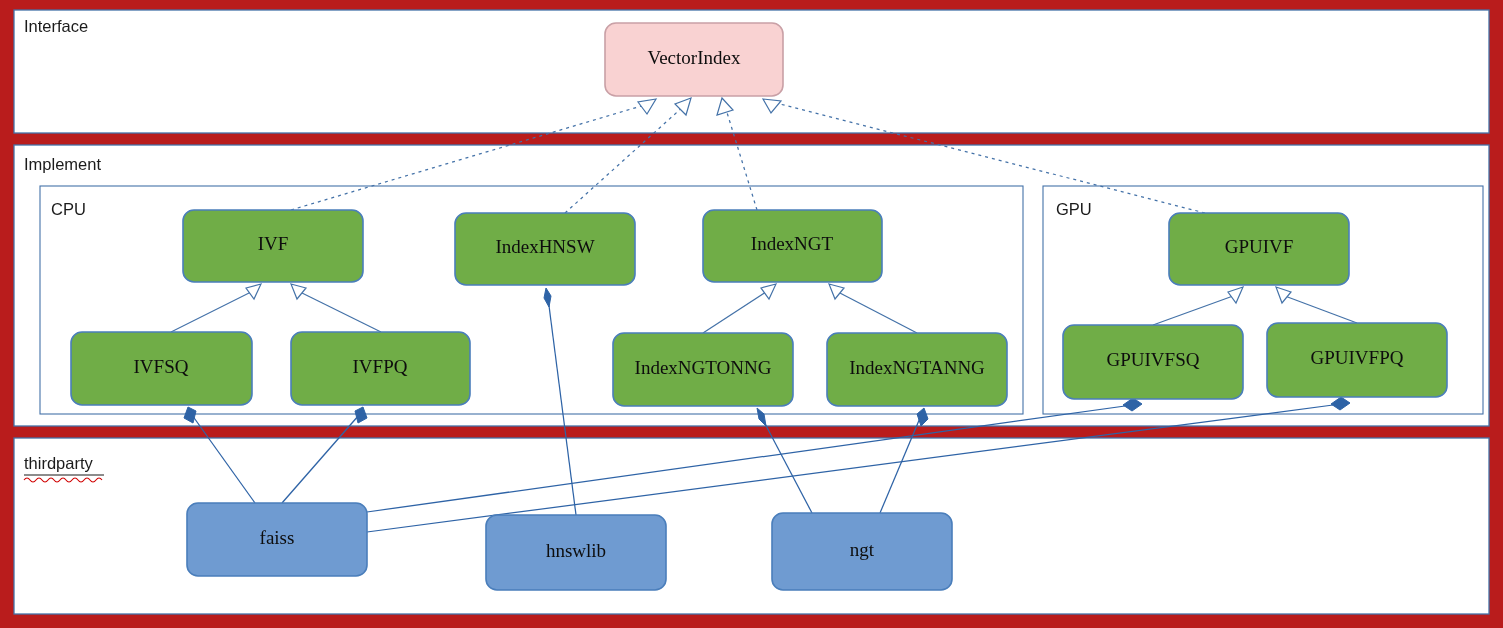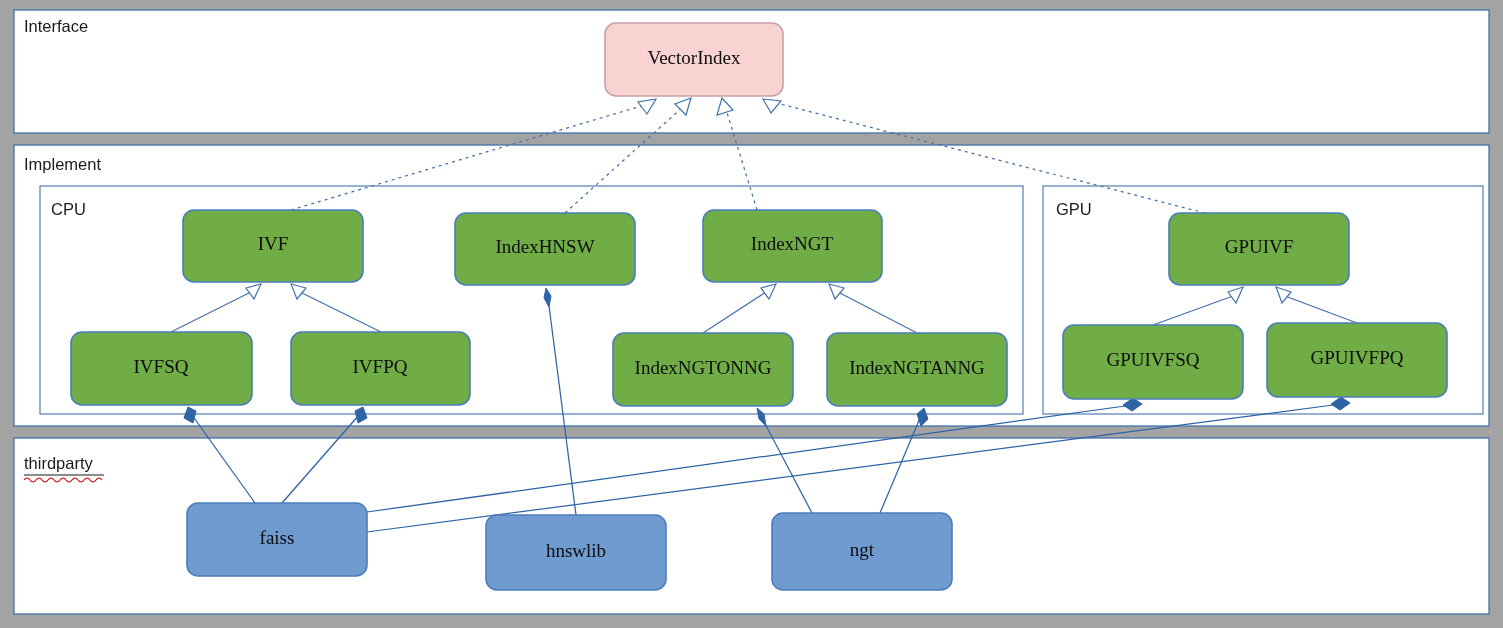--- a/index.html
+++ b/index.html
@@ -8,21 +8,21 @@
     padding: 0;
     background: #ffffff;
   }
   body {
     font-family: "Liberation Sans", sans-serif;
   }
   #diagram-root {
     position: relative;
     width: 1503px;
     height: 628px;
-    background: #a3a3a3;
+    background: #b91c1c;
     overflow: hidden;
   }
   svg.canvas {
     position: absolute;
     left: 0;
     top: 0;
     width: 1503px;
     height: 628px;
   }
   .group-frame {

